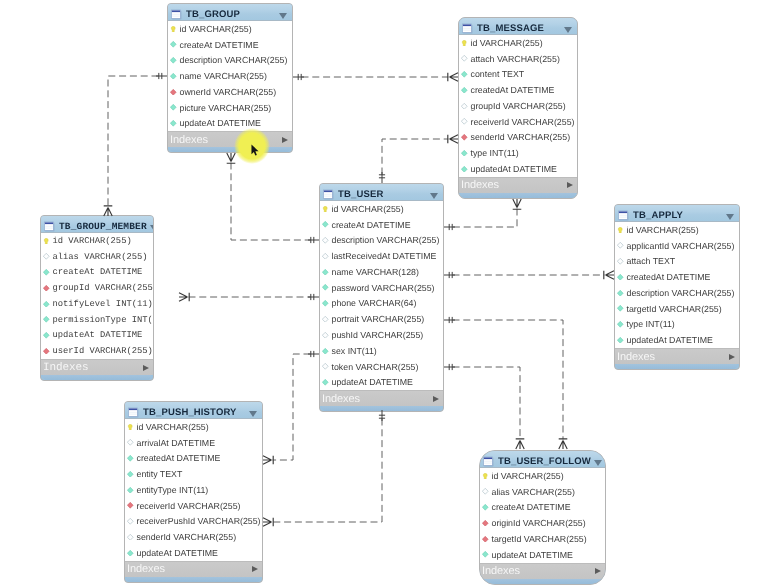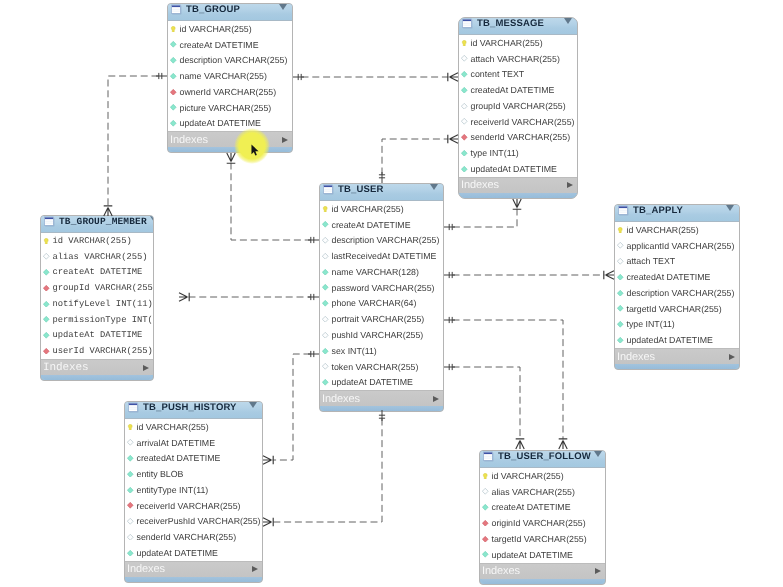--- a/index.html
+++ b/index.html
@@ -1,21 +1,21 @@
 <!DOCTYPE html>
 <html><head>
 <meta charset="utf-8">
 <title>ER Diagram</title>
 <style>
 html,body{margin:0;padding:0;}
 body{width:783px;height:587px;background:#ffffff;font-family:"Liberation Sans",sans-serif;overflow:hidden;position:relative;-webkit-font-smoothing:antialiased;text-rendering:geometricPrecision;}
 #canvas{position:absolute;left:0;top:0;width:783px;height:587px;}
 #links{position:absolute;left:0;top:0;width:783px;height:587px;pointer-events:none;}
 .tbl{position:absolute;box-sizing:border-box;border:1px solid #b4b4b4;border-radius:4px;background:#9cc2de;overflow:hidden;}
-.thdr{height:16px;display:flex;align-items:flex-start;background:linear-gradient(to bottom,#bdd8ea 0%,#b2d1e6 40%,#a9cbe2 62%,#a3c8e0 100%);border-bottom:1px solid #a8b9c6;padding:0 4px 0 3px;}
+.thdr{height:16px;display:flex;align-items:flex-end;background:linear-gradient(to bottom,#bdd8ea 0%,#b2d1e6 40%,#a9cbe2 62%,#a3c8e0 100%);border-bottom:1px solid #a8b9c6;padding:0 4px 0 3px;}
 .ticon{width:11px;height:11px;flex:0 0 11px;margin-right:4px;line-height:0;}
 .tname{font-size:9.5px;font-weight:bold;color:#16293d;letter-spacing:.15px;white-space:nowrap;flex:1;transform:translateZ(0);}
 .tcaret{width:0;height:0;border-left:4px solid transparent;border-right:4px solid transparent;border-top:6px solid #61788b;margin-left:3px;margin-right:1px;margin-bottom:1px;}
 .rows{background:#fff;}
 .row{height:15.78px;display:flex;align-items:center;padding:0 2px;}
 .ricon{width:6.5px;height:6.5px;flex:0 0 6.5px;margin-right:3px;line-height:0;}
 .rtext{font-size:8.8px;color:#3d3d3d;white-space:nowrap;transform:translateZ(0);}
 .tftr{height:15px;display:flex;align-items:center;background:linear-gradient(to bottom,#cacaca,#c4c4c4);border-top:1px solid #bcbcbc;padding:0 4px 0 2px;}
 .ftxt{font-size:11px;color:#f6f6f6;flex:1;letter-spacing:-0.1px;transform:translateZ(0);}
 .fcaret{width:0;height:0;border-top:3.5px solid transparent;border-bottom:3.5px solid transparent;border-left:6.5px solid #5b5b5b;margin-right:0px;}
@@ -432,21 +432,21 @@
     <div class="row">
           <span class="ricon"><svg width="6.5" height="6.5" viewBox="0 0 7 7">
               <path d="M3.5 0.35 L6.65 3.5 L3.5 6.65 L0.35 3.5 Z" fill="#8ae7cd" stroke="#57c4a8" stroke-width="0.5"></path>
             </svg></span>
           <span class="rtext">createdAt DATETIME</span>
         </div>
     <div class="row">
           <span class="ricon"><svg width="6.5" height="6.5" viewBox="0 0 7 7">
               <path d="M3.5 0.35 L6.65 3.5 L3.5 6.65 L0.35 3.5 Z" fill="#8ae7cd" stroke="#57c4a8" stroke-width="0.5"></path>
             </svg></span>
-          <span class="rtext">entity BLOB</span>
+          <span class="rtext">entity TEXT</span>
         </div>
     <div class="row">
           <span class="ricon"><svg width="6.5" height="6.5" viewBox="0 0 7 7">
               <path d="M3.5 0.35 L6.65 3.5 L3.5 6.65 L0.35 3.5 Z" fill="#8ae7cd" stroke="#57c4a8" stroke-width="0.5"></path>
             </svg></span>
           <span class="rtext">entityType INT(11)</span>
         </div>
     <div class="row">
           <span class="ricon"><svg width="6.5" height="6.5" viewBox="0 0 7 7">
               <path d="M3.5 0.35 L6.65 3.5 L3.5 6.65 L0.35 3.5 Z" fill="#e5767e" stroke="#c24c56" stroke-width="0.5"></path>
@@ -471,21 +471,21 @@
             </svg></span>
           <span class="rtext">updateAt DATETIME</span>
         </div>
   </div>
   <div class="tftr">
         <span class="ftxt">Indexes</span>
         <span class="fcaret"></span>
       </div>
   <div class="tstrip"></div>
 </div>
-<div class="tbl" style="left:479px;top:450px;width:127px;">
+<div class="tbl" style="left:479px;top:450px;width:127px;border-radius:16px;">
   <div class="thdr">
     <span class="ticon"><svg width="11" height="11" viewBox="0 0 22 22">
             <rect x="2.5" y="3.5" width="18" height="17" fill="#5f7ba8" opacity="0.5"></rect>
             <rect x="1" y="2" width="18" height="17" fill="#ffffff" stroke="#8aa7cd" stroke-width="1.3"></rect>
             <rect x="1.8" y="2.8" width="16.4" height="3.4" fill="#3d52a5"></rect>
             <line x1="2.2" y1="10.5" x2="17.8" y2="10.5" stroke="#dde7f3" stroke-width="1.2"></line>
             <line x1="2.2" y1="14.2" x2="17.8" y2="14.2" stroke="#dde7f3" stroke-width="1.2"></line>
           </svg></span>
     <span class="tname">TB_USER_FOLLOW</span>
     <span class="tcaret"></span>

